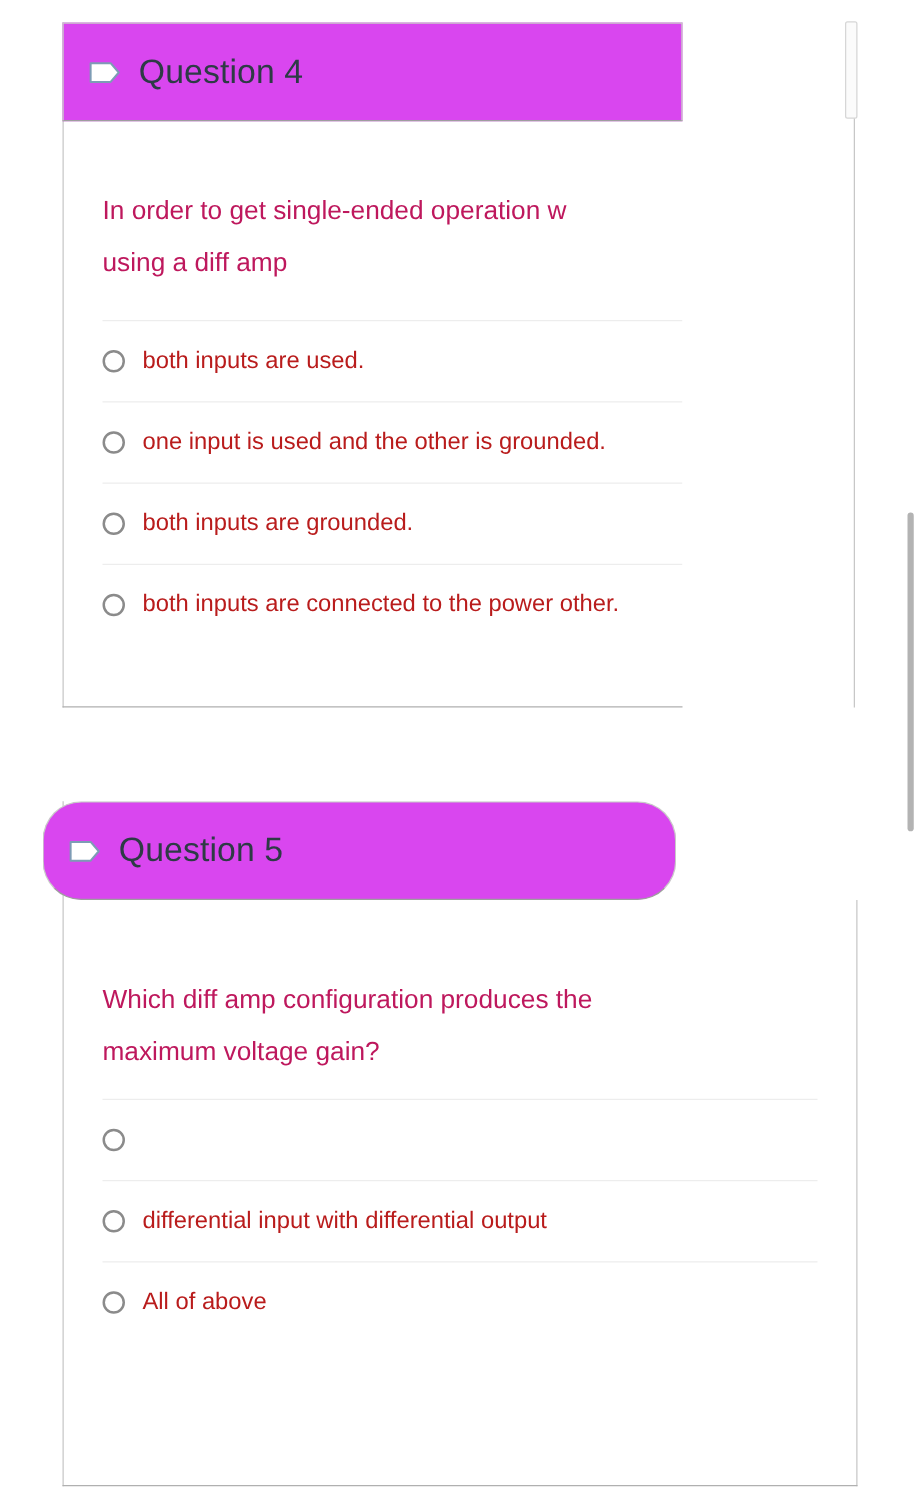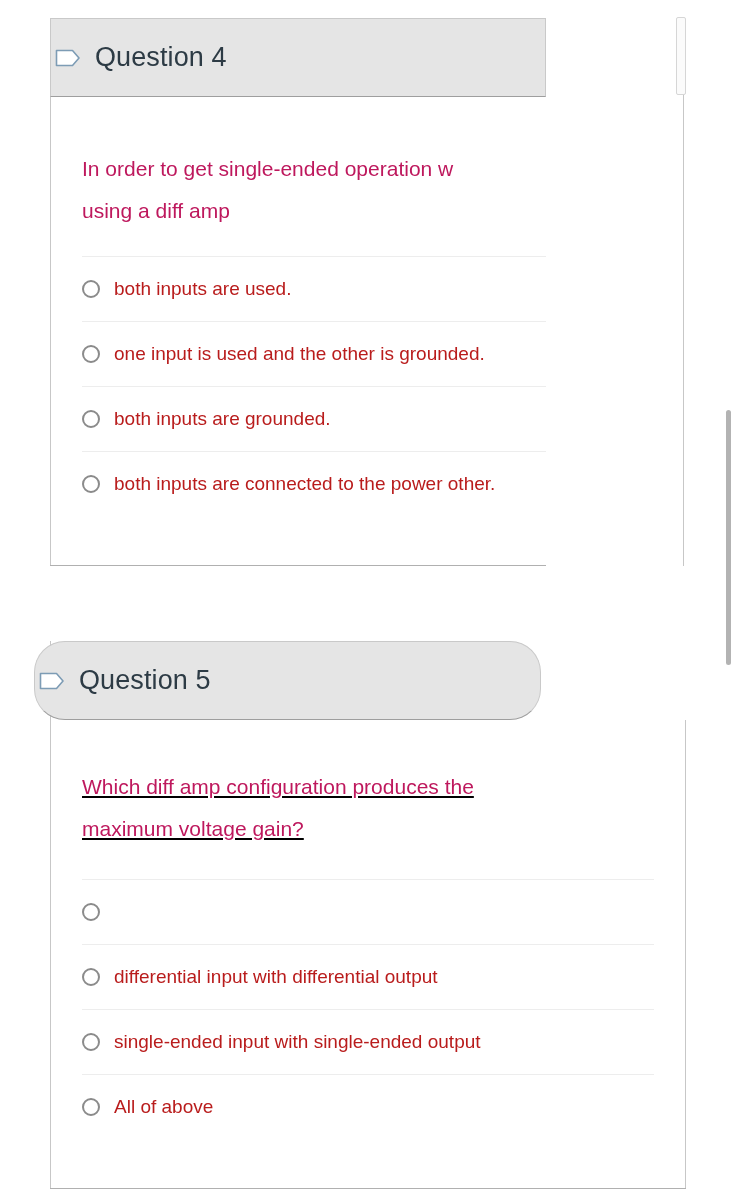--- a/index.html
+++ b/index.html
@@ -30,26 +30,26 @@
   .card-bottom-edge {
     position: absolute;
     height: 1px;
     background: #b0b0b0;
   }
 
   
   .q-header {
     position: absolute;
     box-sizing: border-box;
-    background: #e5e5e5;
+    background: #d946ef;
     border: 1px solid #c9c9c9;
     border-bottom: 1px solid #9e9e9e;
     display: flex;
     align-items: center;
-    padding-left: 4px;
+    padding-left: 20px;
   }
   .flag-icon {
     width: 26px;
     height: 22px;
     flex: 0 0 auto;
     margin-right: 14px;
     display: block;
   }
   .q-title {
     font-size: 27px;
@@ -160,38 +160,34 @@
 <div class="card-bottom-edge" style="left:50px; top:1188px; width:636px;"></div>
 
 <div class="q-header" style="left:34px; top:641px; width:507px; height:79px;border-radius:31px;">
   <svg class="flag-icon" viewBox="0 0 26 22">
     <path d="M1.5 3.5 H17.5 L24 11 L17.5 18.5 H1.5 Z" fill="#ffffff" stroke="#7d9cb5" stroke-width="1.6" stroke-linejoin="round"></path>
   </svg>
   <span class="q-title">Question 5</span>
 </div>
 
 <div class="q-body" style="left:50px; top:721px; width:636px; height:468px;">
-  <div style="position:absolute; left:32px; top:45px;text-decoration:underline;">
+  <div style="position:absolute; left:32px; top:58px;">
     <div class="q-text">Which diff amp configuration produces the</div>
     <div class="q-text">maximum voltage gain?</div>
   </div>
 
   <div class="answers" style="left:32px; top:158px; width:572px;">
     <div class="answer-row">
       <span class="radio"></span>
     </div>
     <div class="answer-row">
       <span class="radio"></span>
       <span class="answer-label">differential input with differential output</span>
     </div>
     <div class="answer-row">
       <span class="radio"></span>
-      <span class="answer-label">single-ended input with single-ended output</span>
-    </div>
-    <div class="answer-row">
-      <span class="radio"></span>
       <span class="answer-label">All of above</span>
     </div>
   </div>
 </div>
 
 <div class="scrollbar-thumb-inner" style="left:676px; top:17px; width:10px; height:78px;"></div>
 <div class="scrollbar-thumb-main" style="left:726px; top:410px; width:5px; height:255px;"></div>
 
 </body></html>

